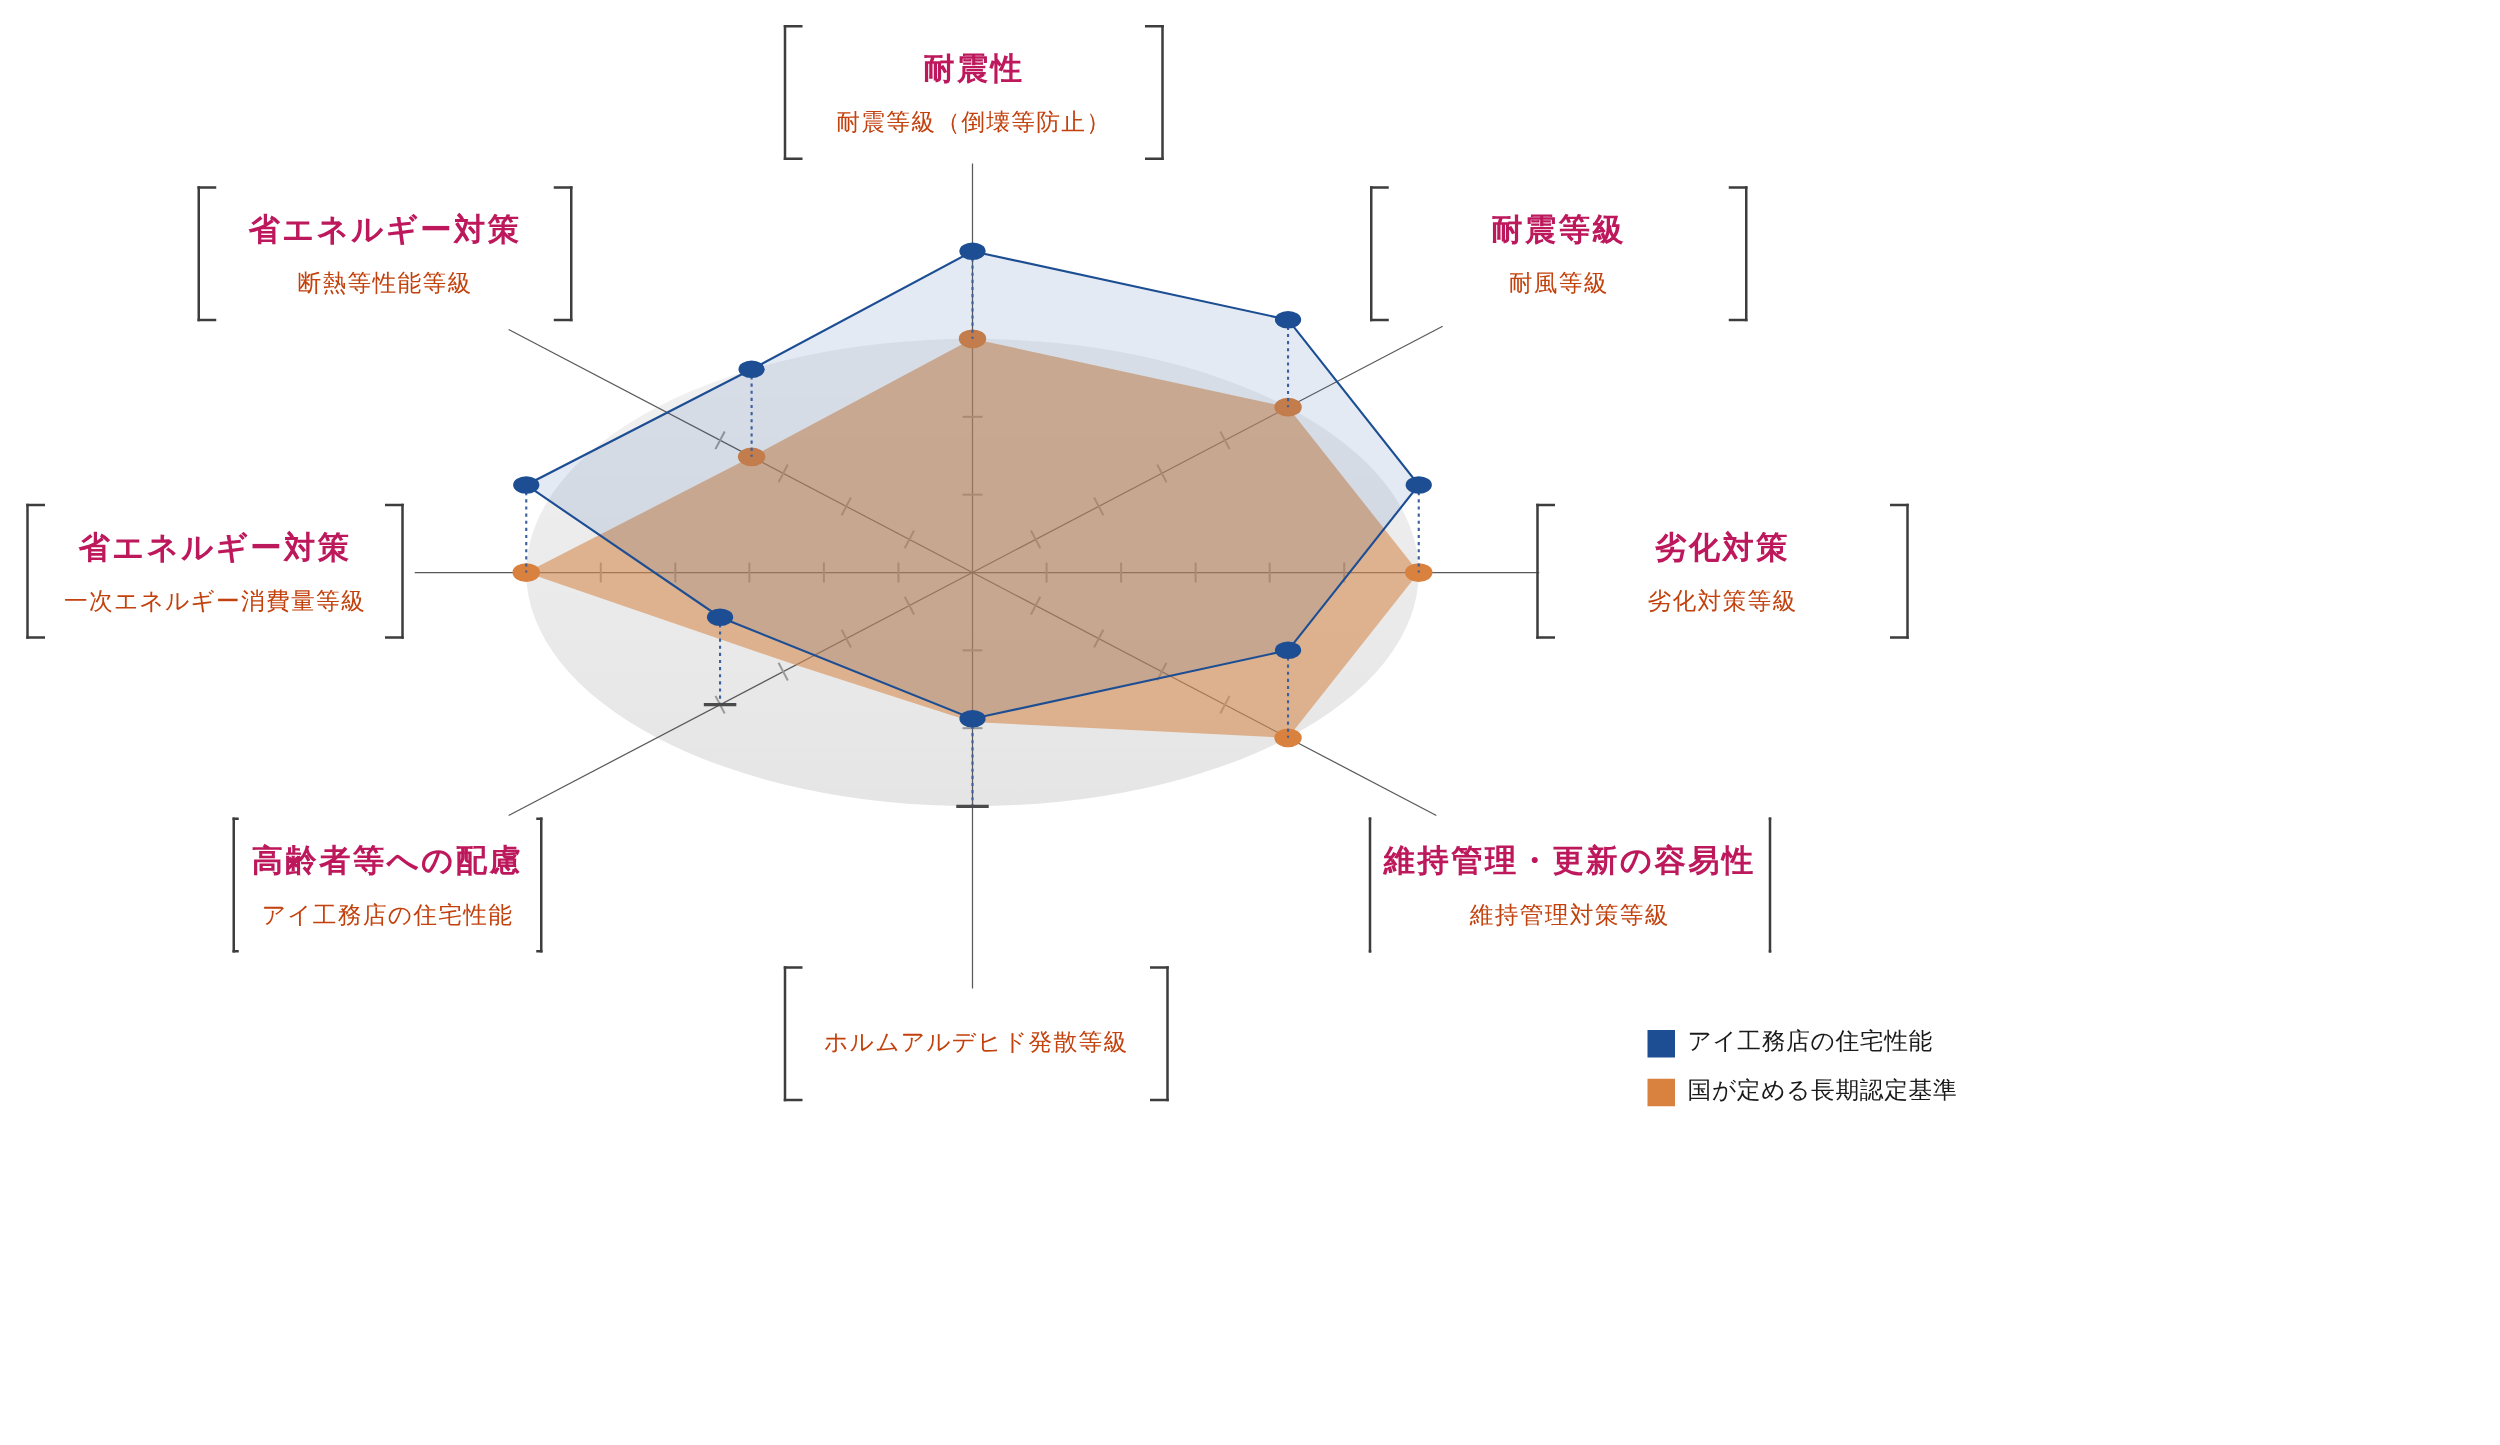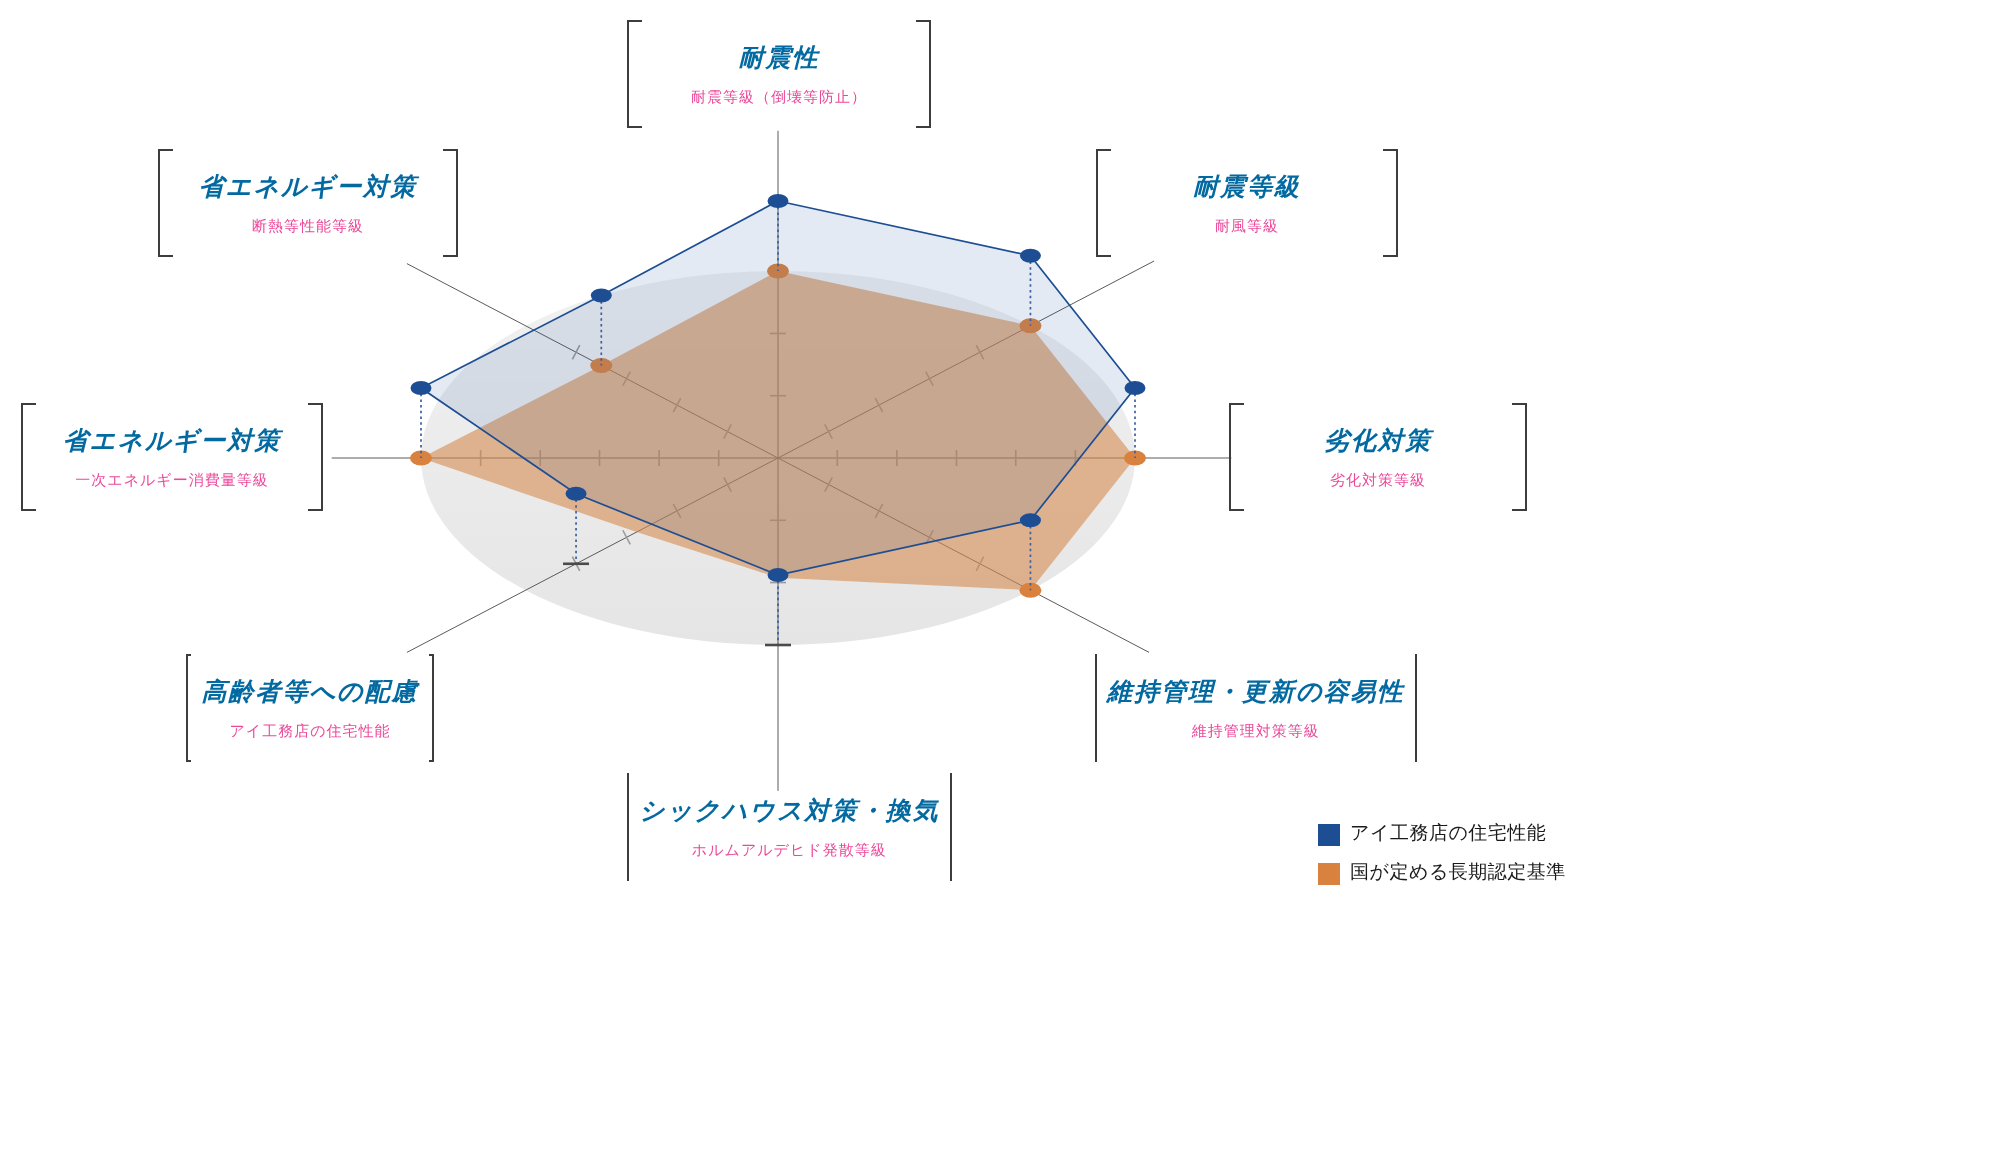--- a/index.html
+++ b/index.html
@@ -30,29 +30,28 @@
     flex-direction:column;
     align-items:center;
     justify-content:center;
     padding:0 10px;
   }
   .axis-title{
     font-family:"Liberation Serif", serif;
     font-weight:bold;
     font-size:25px;
     letter-spacing:2px;
-    color:#0369a1;
+    color:#be185d;
     white-space:nowrap;
-    font-style:italic;
   }
   .axis-sub{
     margin-top:14px;
-    font-size:15px;
+    font-size:19px;
     letter-spacing:1px;
-    color:#ec4899;
+    color:#c2410c;
     white-space:nowrap;
   }
   .legend{
     position:absolute;
     left:1318px;
     top:820px;
     display:flex;
     flex-direction:column;
     gap:13px;
   }
@@ -183,21 +182,20 @@
     <div class="axis-text">
       <div class="axis-title">維持管理・更新の容易性</div>
       <div class="axis-sub">維持管理対策等級</div>
     </div>
     <span class="bracket right"></span>
   </div>
 
   <div class="axis-label" style="left:781px;top:827px;width:308px">
     <span class="bracket left"></span>
     <div class="axis-text">
-      <div class="axis-title">シックハウス対策・換気</div>
       <div class="axis-sub">ホルムアルデヒド発散等級</div>
     </div>
     <span class="bracket right"></span>
   </div>
 
   <div class="axis-label" style="left:310px;top:708px;width:248px">
     <span class="bracket left"></span>
     <div class="axis-text">
       <div class="axis-title">高齢者等への配慮</div>
       <div class="axis-sub">アイ工務店の住宅性能</div>

